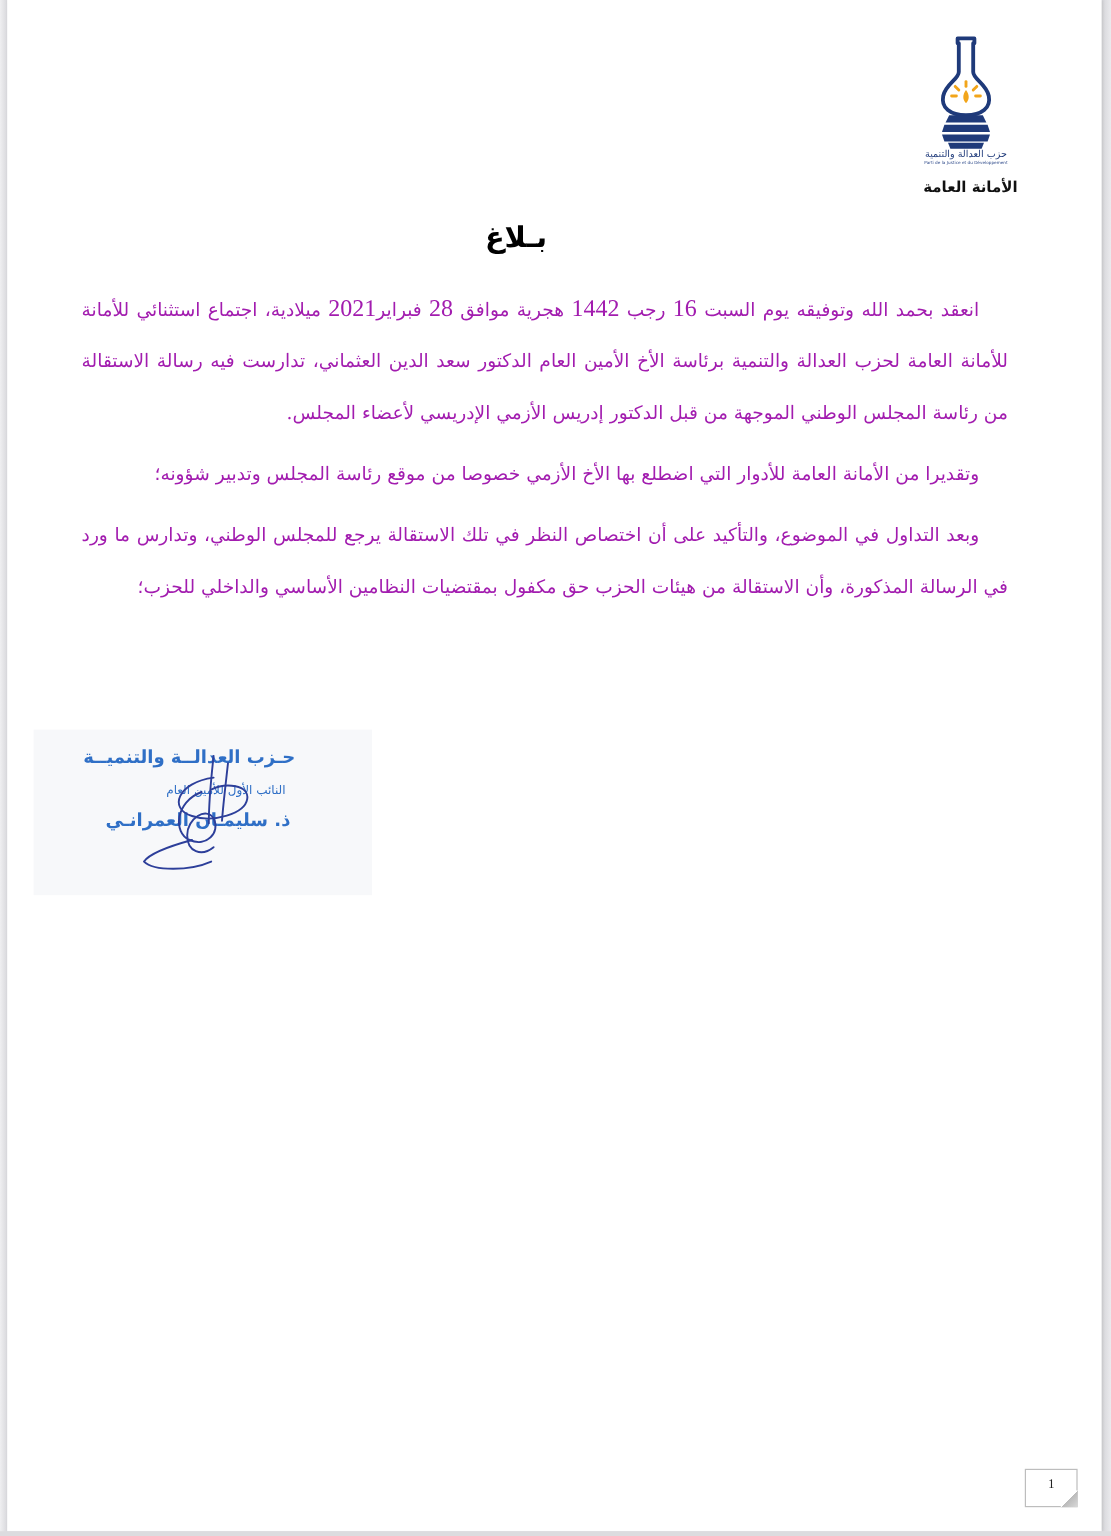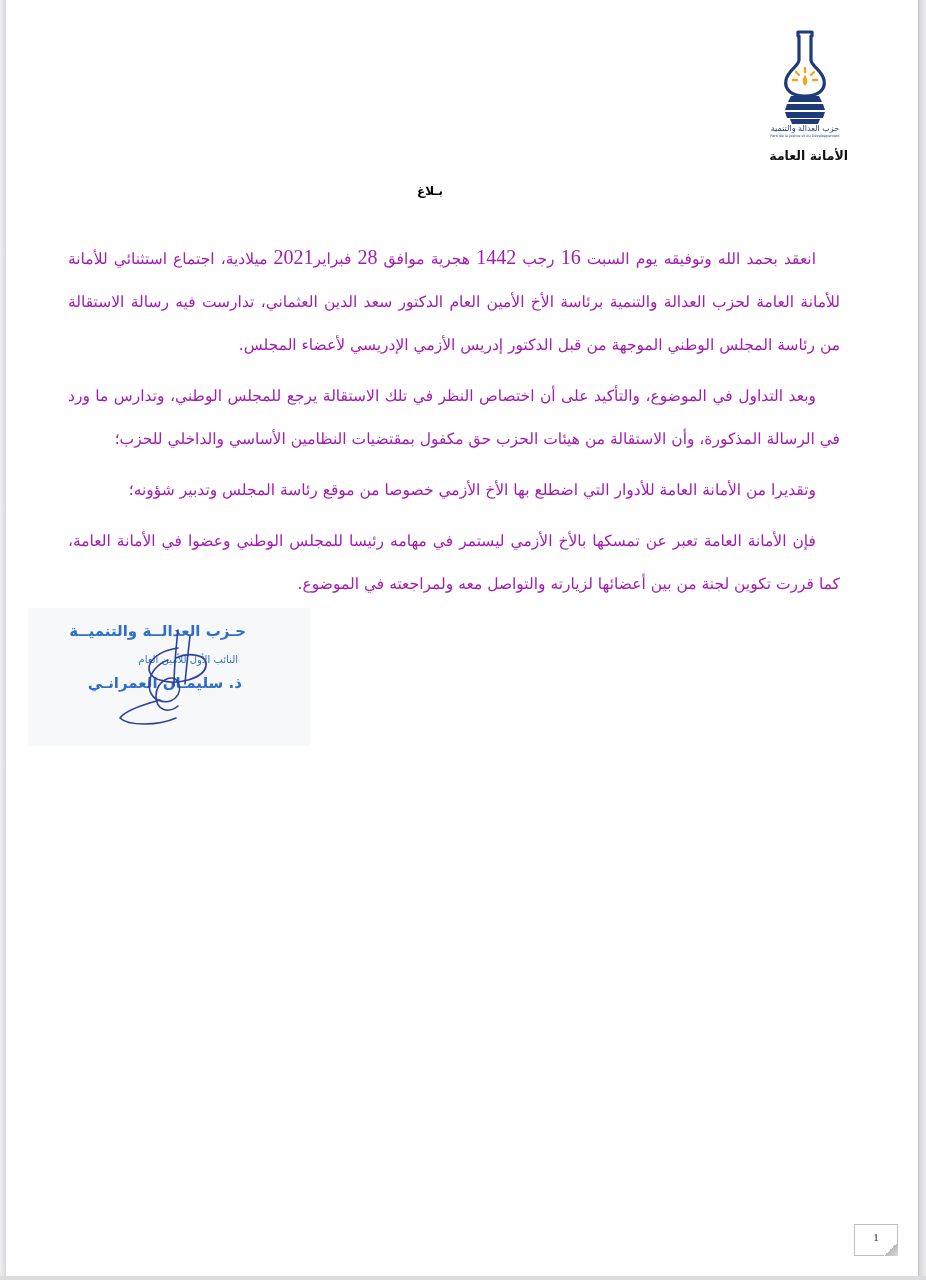--- a/index.html
+++ b/index.html
@@ -91,21 +91,21 @@
     
     .doc-title {
       position: absolute;
       left: 330px;
       top: 184px;
       width: 200px;
       text-align: center;
       direction: rtl;
       font-family: "DejaVu Sans", sans-serif;
       font-weight: bold;
-      font-size: 12px;
+      font-size: 24px;
       color: #000;
     }
 
     
     .body-text {
       position: absolute;
       left: 68px;
       top: 236px;
       width: 772px;
       direction: rtl;
@@ -210,23 +210,22 @@
   </svg>
   <div class="logo-name-ar">حزب العدالة والتنمية</div>
   <div class="logo-name-latin">Parti de la Justice et du Développement</div>
 </div>
 <div class="logo-dept">الأمانة العامة</div>
 
 <div class="doc-title">بـلاغ</div>
 
 <div class="body-text">
   <p><span>انعقد بحمد الله وتوفيقه يوم السبت </span><span class="num">16</span><span> رجب </span><span class="num">1442</span><span> هجرية موافق </span><span class="num">28</span><span> فبراير</span><span class="num">2021</span><span> ميلادية، اجتماع استثنائي للأمانة للأمانة العامة لحزب العدالة والتنمية برئاسة الأخ الأمين العام الدكتور سعد الدين العثماني، تدارست فيه رسالة الاستقالة من رئاسة المجلس الوطني الموجهة من قبل الدكتور إدريس الأزمي الإدريسي لأعضاء المجلس.</span></p>
+  <p>وتقديرا من الأمانة العامة  للأدوار التي اضطلع بها الأخ الأزمي خصوصا من موقع رئاسة المجلس وتدبير شؤونه؛</p>
   <p>وبعد التداول في الموضوع، والتأكيد على أن اختصاص النظر في تلك الاستقالة يرجع للمجلس الوطني، وتدارس ما ورد في الرسالة المذكورة، وأن الاستقالة من هيئات الحزب حق مكفول بمقتضيات النظامين الأساسي والداخلي للحزب؛</p>
-  <p>وتقديرا من الأمانة العامة  للأدوار التي اضطلع بها الأخ الأزمي خصوصا من موقع رئاسة المجلس وتدبير شؤونه؛</p>
-  <p>فإن الأمانة العامة تعبر عن تمسكها بالأخ الأزمي ليستمر في مهامه رئيسا للمجلس الوطني وعضوا في الأمانة العامة، كما قررت تكوين لجنة من بين أعضائها لزيارته والتواصل معه ولمراجعته في الموضوع.</p>
 </div>
 
 <div class="stamp">
   <div class="stamp-line l1">حـزب العدالــة والتنميــة</div>
   <div class="stamp-line l2">النائب الأول للأمين العام</div>
   <div class="stamp-line l3">ذ. سليمـان العمرانـي</div>
   <svg class="signature" width="282" height="138" viewBox="0 0 282 138">
     <g fill="none" stroke="#2d3f9a" stroke-width="1.6" stroke-linecap="round" stroke-linejoin="round">
       <path d="M150 22 C148 40 146 60 146 78"></path>
       <path d="M162 28 C160 46 158 62 157 76"></path>

